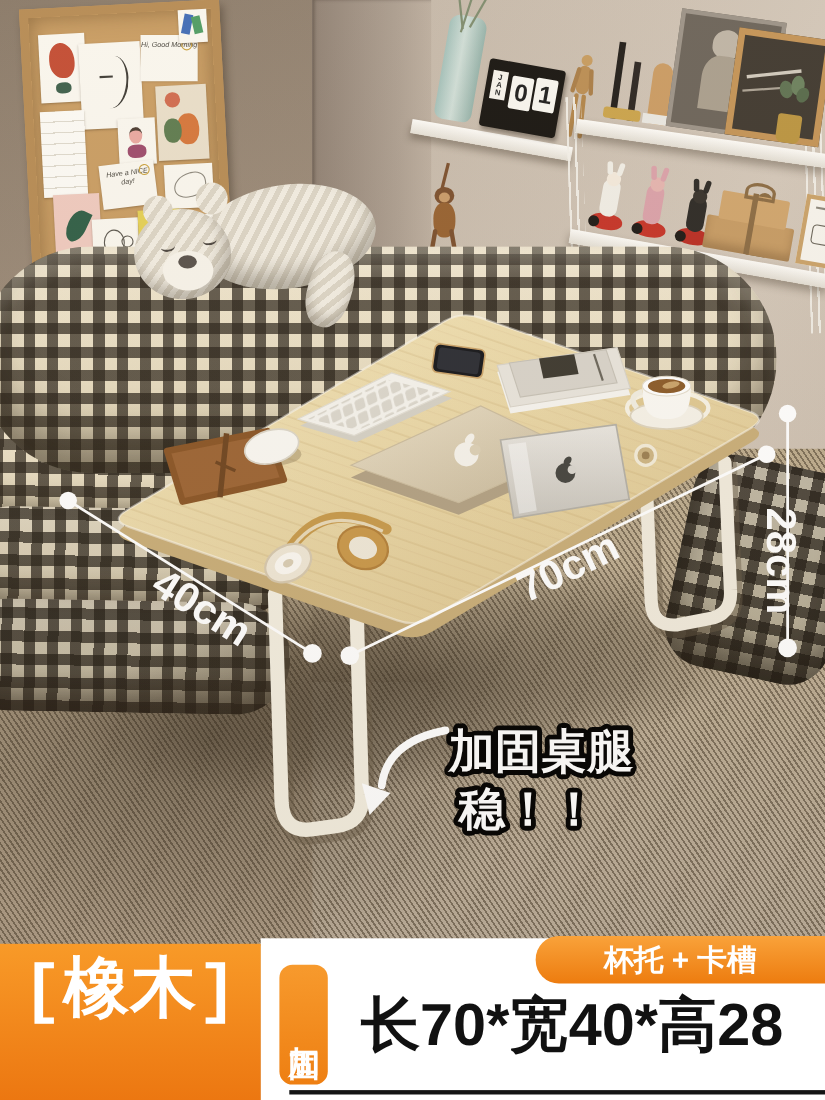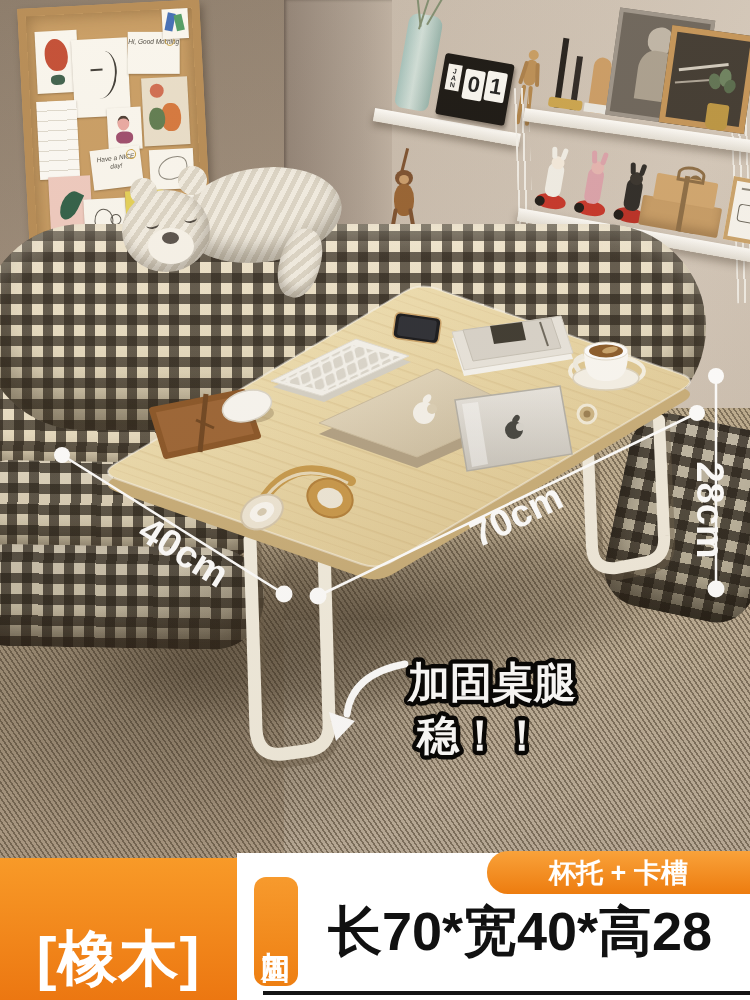--- a/index.html
+++ b/index.html
@@ -16,21 +16,21 @@
       repeating-linear-gradient(56deg, rgba(72,60,43,.55) 0 1.6px, transparent 1.6px 4.3px),
       linear-gradient(180deg,#bcab8d,#a2917659);}
   .bearfur{background:repeating-linear-gradient(125deg,#f1ece1 0 5px,#dbd4c5 5px 10px);}
   .card{position:absolute;background:#f9f6ee;box-shadow:0 1px 2px rgba(60,40,20,.35);}
   .board-item{position:absolute;bottom:0;}
   .dimlabel{font-weight:bold;fill:#fff;font-size:38px;font-family:"Liberation Sans",sans-serif;}
   .callout-t{font-weight:bold;fill:#fff;stroke:#000;stroke-width:9px;paint-order:stroke;
              stroke-linejoin:round;font-size:42px;font-family:"Liberation Sans",sans-serif;}
   .banner-white{left:237px;top:853px;width:513px;height:147px;background:#ffffff;}
   .banner-orange{left:0;top:858px;width:237px;height:142px;
-      background:linear-gradient(180deg,#f89a28,#ec7711);display:flex;align-items:flex-end;justify-content:center;}
+      background:linear-gradient(180deg,#f89a28,#ec7711);display:flex;align-items:flex-start;justify-content:center;font-family:Liberation Mono, monospace;}
   .variant{color:#fff;font-size:60px;font-weight:bold;letter-spacing:1px;}
   .tab{left:254px;top:877px;width:44px;height:109px;border-radius:12px;
       background:linear-gradient(180deg,#f79a2d,#ee7f12);color:#fff;font-size:29px;font-weight:bold;
       writing-mode:vertical-rl;text-orientation:upright;display:flex;align-items:center;justify-content:center;letter-spacing:4px;}
   .sizetext{left:315px;top:896px;width:410px;text-align:center;color:#111;
       font-size:54px;font-weight:900;letter-spacing:0px;white-space:nowrap;}
   .feature{left:487px;top:851px;width:263px;height:43px;border-radius:21px 0 0 21px;
       background:linear-gradient(180deg,#f9a23a,#ed7c0f);color:#fff;font-size:27px;font-weight:bold;
       display:flex;align-items:center;justify-content:center;}
   .divline{left:263px;top:991px;width:487px;height:4px;background:#141414;}

